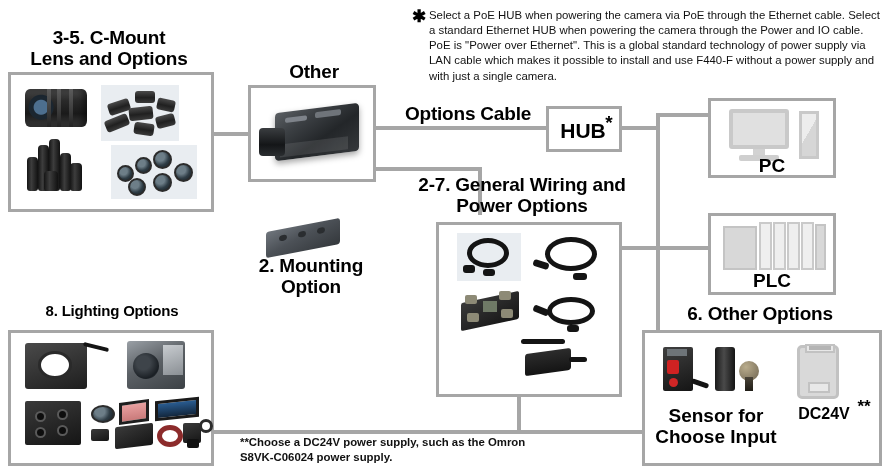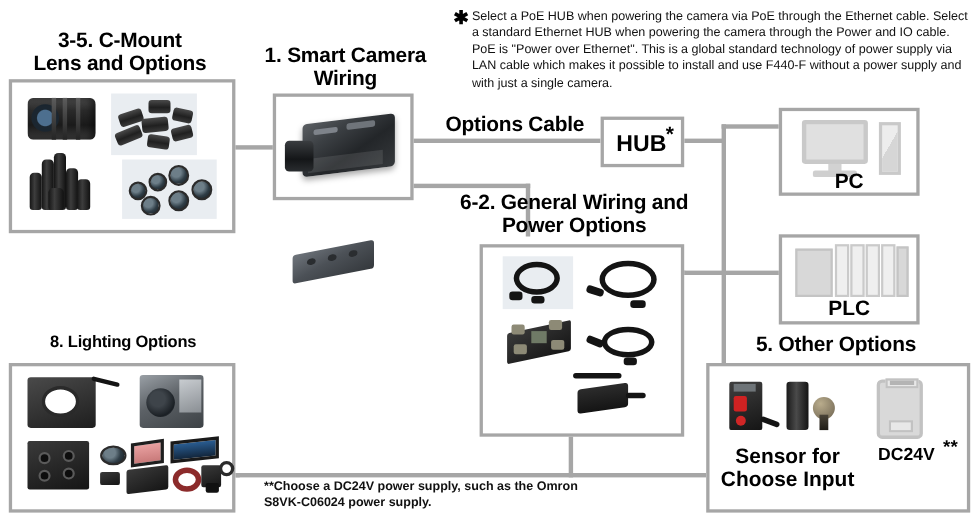--- a/index.html
+++ b/index.html
@@ -207,36 +207,40 @@
       <div class="ph filter-disc" style="left:6px; top:20px; width:17px; height:17px;"></div>
       <div class="ph filter-disc" style="left:24px; top:12px; width:17px; height:17px;"></div>
       <div class="ph filter-disc" style="left:42px; top:5px; width:19px; height:19px;"></div>
       <div class="ph filter-disc" style="left:63px; top:18px; width:19px; height:19px;"></div>
       <div class="ph filter-disc" style="left:42px; top:28px; width:19px; height:19px;"></div>
       <div class="ph filter-disc" style="left:17px; top:33px; width:18px; height:18px;"></div>
     </div>
   </div>
 
   <div class="heading" style="left:240px; top:40px; width:148px; font-size:19px;">
-    <span>1. Smart Camera</span><br>
-    <span>Wiring</span>
+    <br>
+    <span>Other</span>
   </div>
   <div class="box" style="left:248px; top:85px; width:128px; height:97px;">
     <div class="ph cam-body" style="left:24px; top:20px; width:84px; height:48px;">
       <div class="ph" style="left:10px; top:6px; width:22px; height:5px; background:#7e838a; border-radius:2px;"></div>
       <div class="ph" style="left:40px; top:4px; width:26px; height:6px; background:#6f747a; border-radius:2px;"></div>
       <div class="ph" style="left:5px; top:32px; width:68px; height:13px; background:rgba(255,255,255,.10);"></div>
     </div>
     <div class="ph cam-lens" style="left:8px; top:40px; width:26px; height:28px;"></div>
   </div>
 
   <div class="ph mount-plate" style="left:266px; top:225px; width:74px; height:26px;">
     <div class="ph" style="left:13px; top:6px; width:8px; height:6px; background:#2a2d30; border-radius:50%;"></div>
     <div class="ph" style="left:32px; top:6px; width:8px; height:6px; background:#2a2d30; border-radius:50%;"></div>
     <div class="ph" style="left:51px; top:6px; width:8px; height:6px; background:#2a2d30; border-radius:50%;"></div>
+  </div>
+  <div class="heading" style="left:236px; top:255px; width:150px; font-size:19px;">
+    <span>2. Mounting</span><br>
+    <span>Option</span>
   </div>
 
   <div class="heading" style="left:392px; top:103px; width:152px; font-size:19px;">Options Cable</div>
 
   <div class="box" style="left:546px; top:106px; width:76px; height:46px;">
     <div class="label-in-box" style="left:0; top:10px; width:68px; font-size:21px;">HUB</div>
     <div class="label-in-box" style="left:52px; top:3px; width:16px; font-size:19px;">*</div>
   </div>
 
   <div class="box" style="left:708px; top:98px; width:128px; height:80px;">
@@ -251,21 +255,21 @@
     <div class="ph plc-unit" style="left:12px; top:10px; width:34px; height:44px;"></div>
     <div class="ph plc-slot" style="left:48px; top:6px; width:13px; height:48px;"></div>
     <div class="ph plc-slot" style="left:62px; top:6px; width:13px; height:48px;"></div>
     <div class="ph plc-slot" style="left:76px; top:6px; width:13px; height:48px;"></div>
     <div class="ph plc-slot" style="left:90px; top:6px; width:13px; height:48px;"></div>
     <div class="ph plc-unit" style="left:104px; top:8px; width:11px; height:46px;"></div>
     <div class="label-in-box" style="left:0; top:54px; width:122px; font-size:19px;">PLC</div>
   </div>
 
   <div class="heading" style="left:404px; top:174px; width:236px; font-size:19px;">
-    <span>6-2. General Wiring and</span><br>
+    <span>2-7. General Wiring and</span><br>
     <span>Power Options</span>
   </div>
   <div class="box" style="left:436px; top:222px; width:186px; height:175px;">
 
     <div class="ph swatch-bg" style="left:18px; top:8px; width:64px; height:48px;">
       <div class="ph cable-loop" style="left:10px; top:5px; width:42px; height:30px; border-radius:50%;"></div>
       <div class="ph cable-tail" style="left:6px; top:32px; width:12px; height:8px;"></div>
       <div class="ph cable-tail" style="left:26px; top:36px; width:12px; height:7px;"></div>
     </div>
 
@@ -324,21 +328,21 @@
     <div class="ph blk-box" style="left:80px; top:96px; width:18px; height:12px;"></div>
     <div class="ph blk-box" style="left:104px; top:92px; width:38px; height:22px; transform:skewY(-7deg);"></div>
     <div class="ph red-ring" style="left:146px; top:92px; width:26px; height:22px;"></div>
     <div class="ph" style="left:172px; top:86px; width:30px; height:30px;">
       <div class="ph blk-box" style="left:0; top:4px; width:18px; height:20px;"></div>
       <div class="ph" style="left:4px; top:20px; width:12px; height:9px; background:#111; border-radius:2px;"></div>
       <div class="ph" style="left:16px; top:0px; width:14px; height:14px; border:3px solid #2b2b2b; border-radius:50%;"></div>
     </div>
   </div>
 
-  <div class="heading" style="left:640px; top:303px; width:240px; font-size:19px;">5. Other Options</div>
+  <div class="heading" style="left:640px; top:303px; width:240px; font-size:19px;">6. Other Options</div>
   <div class="box" style="left:642px; top:330px; width:240px; height:136px;">
 
     <div class="ph sensor-body" style="left:18px; top:14px; width:30px; height:44px;">
       <div class="ph" style="left:4px; top:2px; width:20px; height:7px; background:#6e7478;"></div>
       <div class="ph sensor-lens" style="left:4px; top:13px; width:12px; height:14px;"></div>
       <div class="ph sensor-dot" style="left:6px; top:31px; width:9px; height:9px;"></div>
     </div>
     <div class="ph cable-tail" style="left:46px; top:48px; width:18px; height:5px; transform:rotate(20deg);"></div>
 
     <div class="ph prox-cyl" style="left:70px; top:14px; width:20px; height:44px;"></div>

